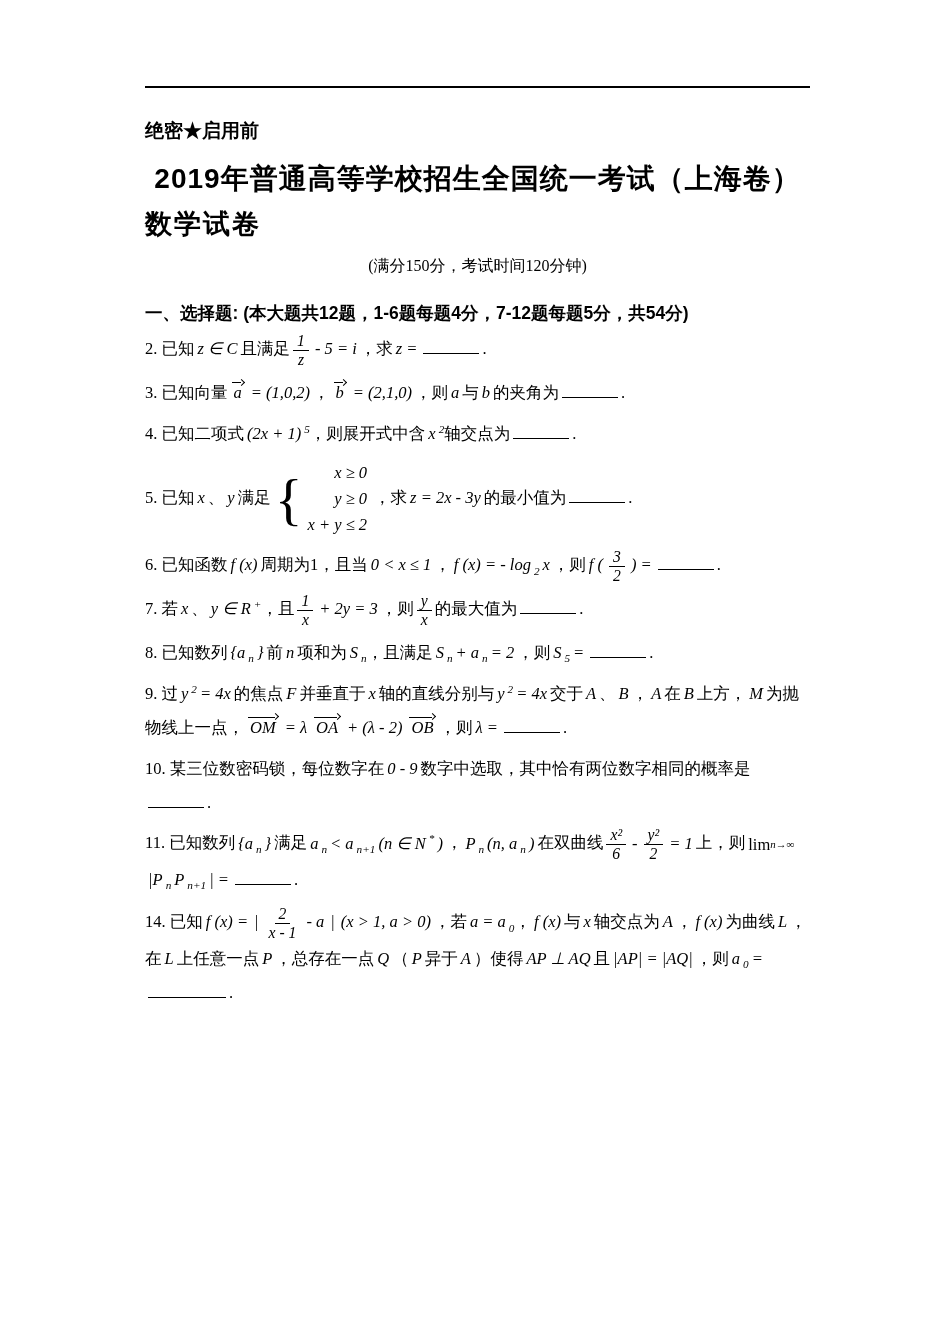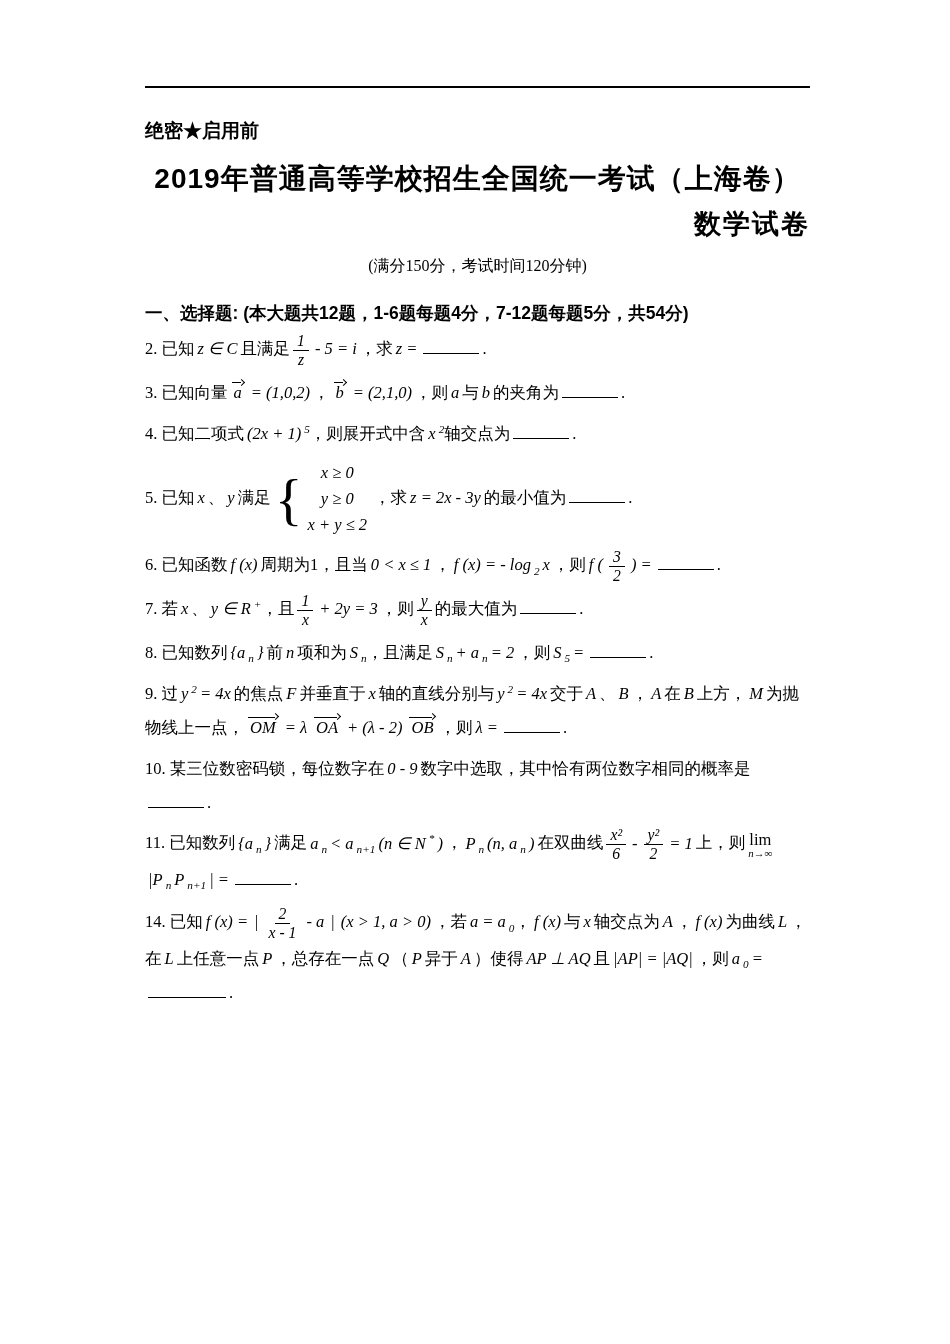--- a/index.html
+++ b/index.html
@@ -19,21 +19,21 @@
   .classification {
     font-family: "Liberation Sans", sans-serif;
     font-weight: bold; font-size: 19px; margin-bottom: 16px;
   }
   .title {
     text-align: center; font-size: 28px; font-weight: bold;
     font-family: "Liberation Sans", sans-serif;
     margin-bottom: 8px; letter-spacing: 1px;
   }
   .subtitle {
-    text-align: right; font-size: 27px; font-weight: bold;
+    text-align: left; font-size: 27px; font-weight: bold;
     font-family: Liberation Mono, monospace;
     margin-bottom: 14px; letter-spacing: 2px;
   }
   .meta { text-align: center; font-size: 16px; margin-bottom: 18px; }
   .notice-heading { font-size: 16.5px; margin-bottom: 4px; }
   .notice-item {
     font-size: 16.5px; line-height: 1.72;
     padding-left: 1.4em; text-indent: -1.4em;
   }
   .section-heading {
@@ -70,25 +70,25 @@
   }
   .cases {
     display: inline-flex; align-items: center; vertical-align: middle;
     margin: 2px 4px;
   }
   .cases .brace {
     font-size: 58px; font-weight: 200; line-height: 0.95;
     font-family: "Liberation Serif", serif; margin-right: 2px;
   }
   .cases-col {
-    display: inline-flex; flex-direction: column; align-items: center;
+    display: inline-flex; flex-direction: column; align-items: flex-end;
     line-height: 1.6;
   }
   .lim {
-    display: inline-flex; flex-direction: column; align-items: center;
+    display: inline-flex; flex-direction: row; align-items: center;
     vertical-align: middle; line-height: 1.05; margin: 0 3px;
     font-family: "Liberation Serif", serif;
   }
   .lim .lim-top { font-style: normal; }
   .lim .lim-bot { font-size: 0.66em; font-style: italic; }
   .blank {
     display: inline-block; border-bottom: 1px solid #000;
     width: 56px; height: 0.95em; vertical-align: baseline; margin: 0 3px;
   }
 </style>

